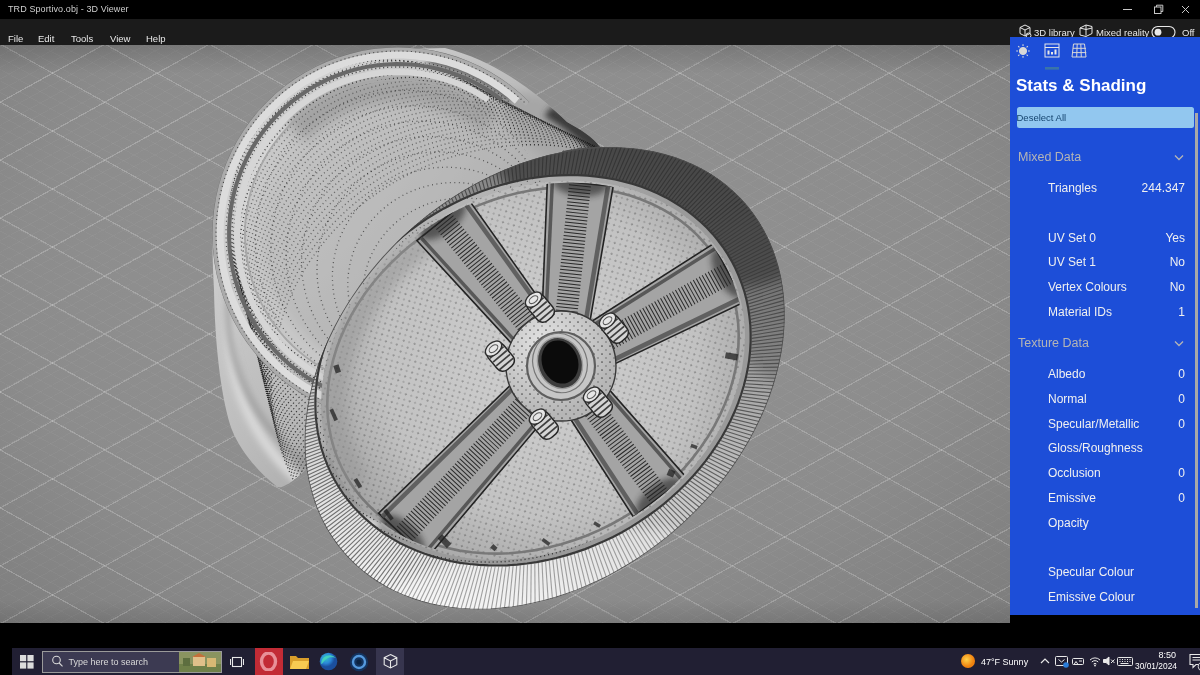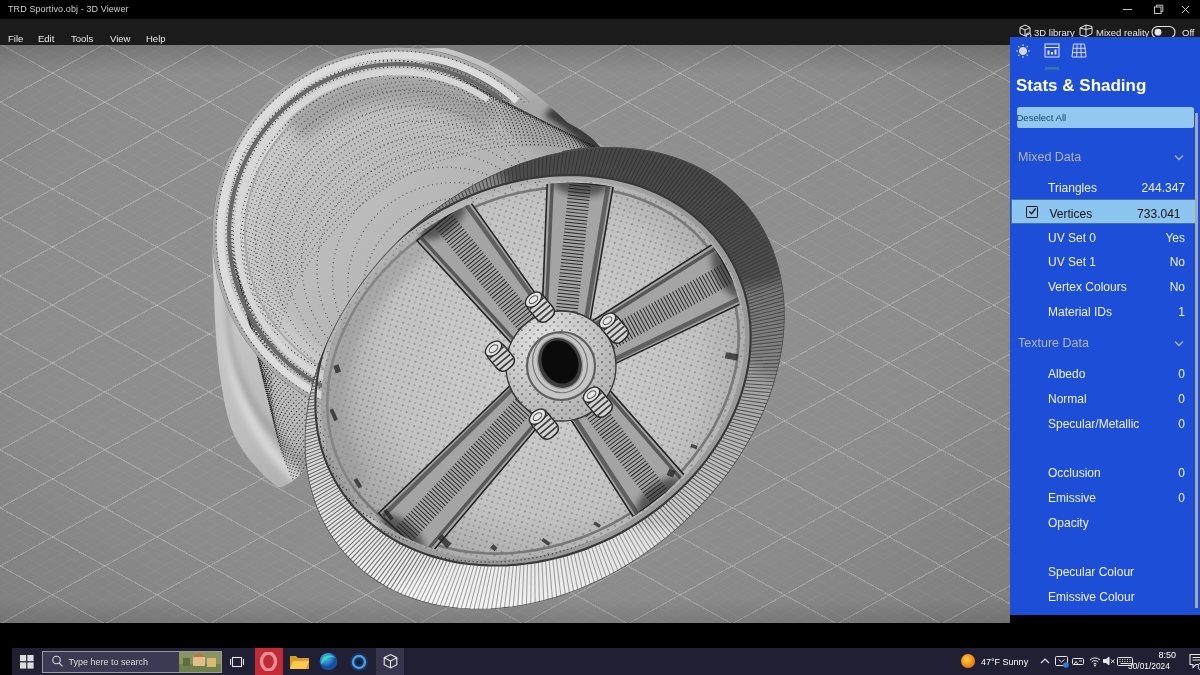--- a/index.html
+++ b/index.html
@@ -709,29 +709,20 @@
  <div class="hdr">Stats &amp; Shading</div>
  <div class="dbtn">Deselect All</div>
  <div class="sect" style="top:113px">Mixed Data</div>
  <svg class="chev" style="top:116px">
         <path d="M1 2.5 l4 4 4-4" fill="none" stroke="#b5b5b5" stroke-width="1.3"></path>
       </svg>
  <div class="row" style="top:137.3px">
         <span class="lab">Triangles</span>
         <span class="val">244.347</span>
       </div>
-      <div class="row hl" style="top:162.0px">
-        <span class="cb">
-          <svg width="9" height="9" viewBox="0 0 10 10">
-            <path d="M1.5 5 L4 7.5 L8.5 1.5" fill="none" stroke="#1a1a1a" stroke-width="1.6"></path>
-          </svg>
-        </span>
-        <span class="lab" style="color:#111">Vertices</span>
-        <span class="val" style="color:#111">733.041</span>
-      </div>
       <div class="row" style="top:186.7px">
         <span class="lab">UV Set 0</span>
         <span class="val">Yes</span>
       </div>
       <div class="row" style="top:211.4px">
         <span class="lab">UV Set 1</span>
         <span class="val">No</span>
       </div>
       <div class="row" style="top:236.1px">
         <span class="lab">Vertex Colours</span>
@@ -749,20 +740,24 @@
         <span class="lab">Albedo</span>
         <span class="val">0</span>
       </div>
       <div class="row" style="top:348.0px">
         <span class="lab">Normal</span>
         <span class="val">0</span>
       </div>
       <div class="row" style="top:372.7px">
         <span class="lab">Specular/Metallic</span>
         <span class="val">0</span>
+      </div>
+      <div class="row" style="top:397.4px">
+        <span class="lab">Gloss/Roughness</span>
+        <span class="val"></span>
       </div>
       <div class="row" style="top:422.1px">
         <span class="lab">Occlusion</span>
         <span class="val">0</span>
       </div>
       <div class="row" style="top:446.8px">
         <span class="lab">Emissive</span>
         <span class="val">0</span>
       </div>
       <div class="row" style="top:471.5px">
@@ -863,21 +858,21 @@
    <g transform="translate(48 0)">
           <path d="M0.5 4.5 h2.5 l3-2.5 v8 l-3-2.5 h-2.5 Z" fill="#e8e8e8"></path>
           <path d="M8 4.5 l3.5 3.5 M11.5 4.5 l-3.5 3.5"></path>
         </g>
    <g transform="translate(62 0)">
           <rect x="0.5" y="2.5" width="15" height="8" rx="1"></rect>
           <path d="M2.5 4.5 h1 M5 4.5 h1 M7.5 4.5 h1 M10 4.5 h1 M12.5 4.5 h1 M2.5 6.5 h1 M5 6.5 h1 M7.5 6.5 h1 M10 6.5 h1 M12.5 6.5 h1 M3.5 8.5 h8"></path>
         </g>
  </svg>
  <div class="tbtxt" style="left:1124px;top:2px;width:40px;text-align:right">8:50</div>
- <div class="tbtxt" style="left:1116px;top:13px;width:56px;text-align:left;font-size:8.4px">30/01/2024</div>
+ <div class="tbtxt" style="left:1116px;top:13px;width:56px;text-align:center;font-size:8.4px">30/01/2024</div>
  <svg style="position:absolute;left:1177px;top:5px" width="20" height="19">
    <path d="M1 1.5 h13 v10 h-7 l-3 3 v-3 h-3 Z" fill="none" stroke="#e8e8e8" stroke-width="1.1"></path>
    <path d="M3.5 4.5 h8 M3.5 7 h8" stroke="#e8e8e8" stroke-width="1"></path>
    <circle cx="14" cy="13.5" r="4.8" fill="#211f33" stroke="#e8e8e8" stroke-width="0.9"></circle>
    <text x="14" y="15.8" font-size="6.5" fill="#fff" text-anchor="middle">21</text>
  </svg>
 </div>
 
 </div>
 

